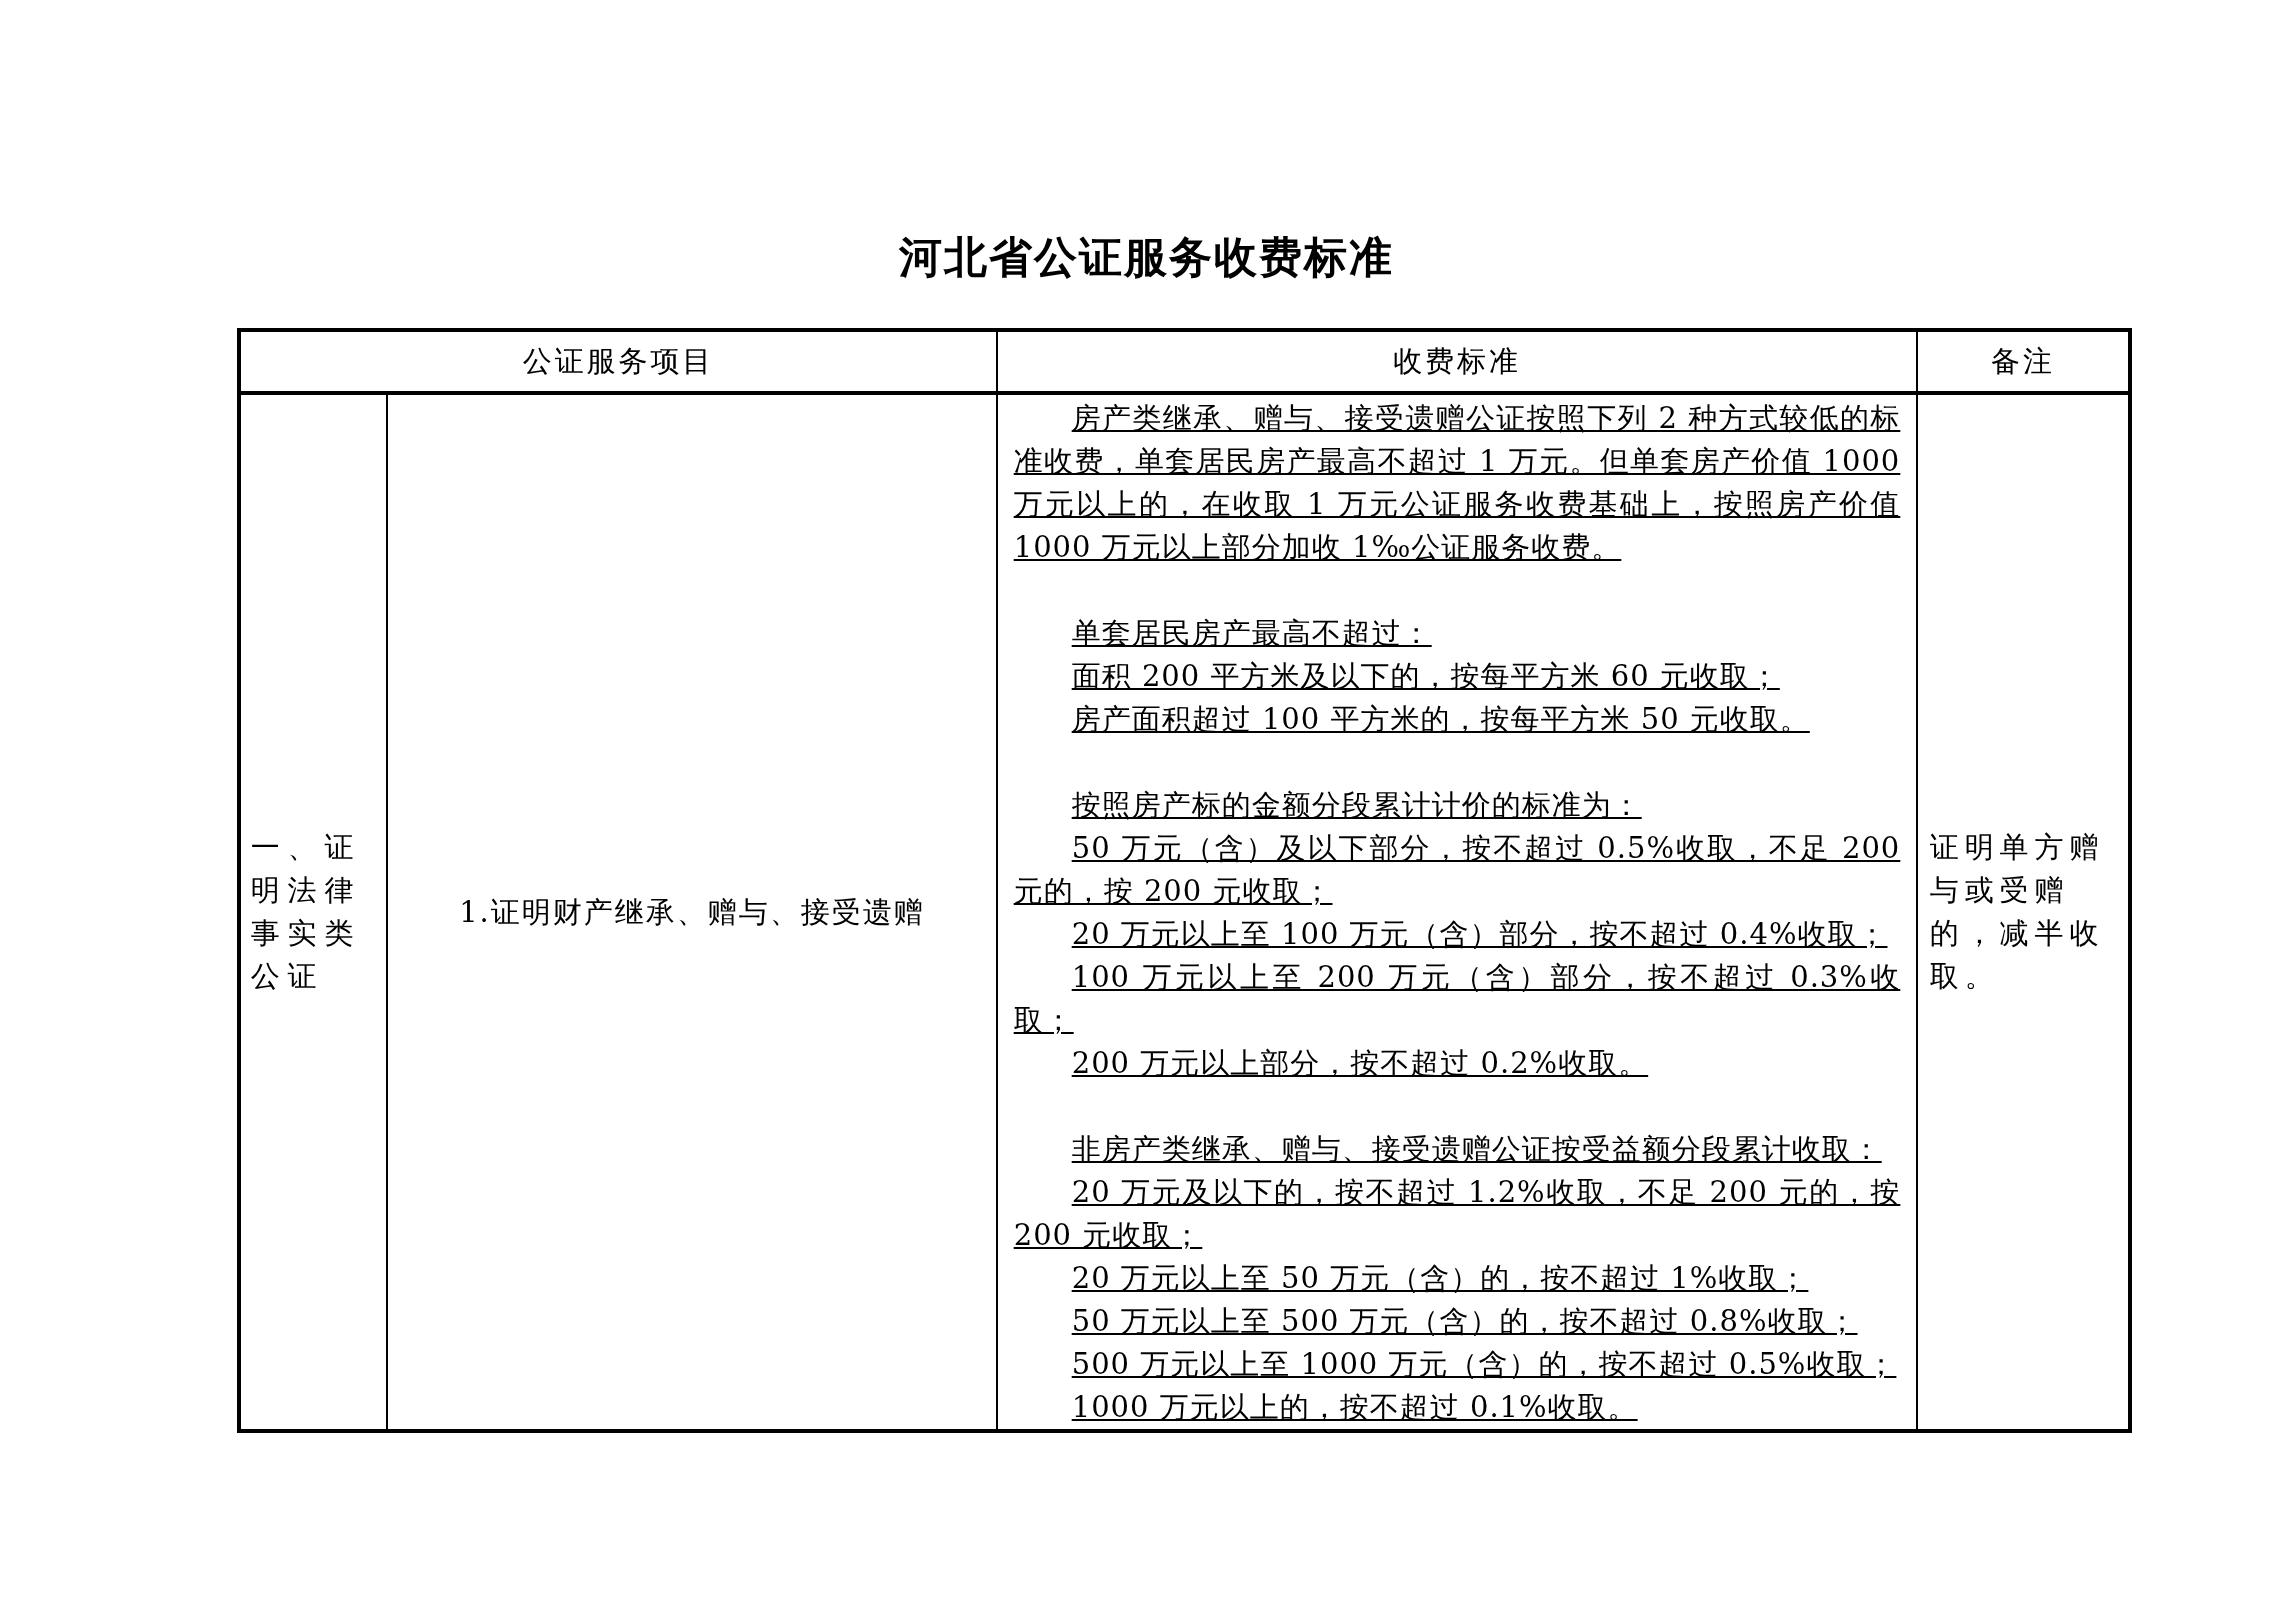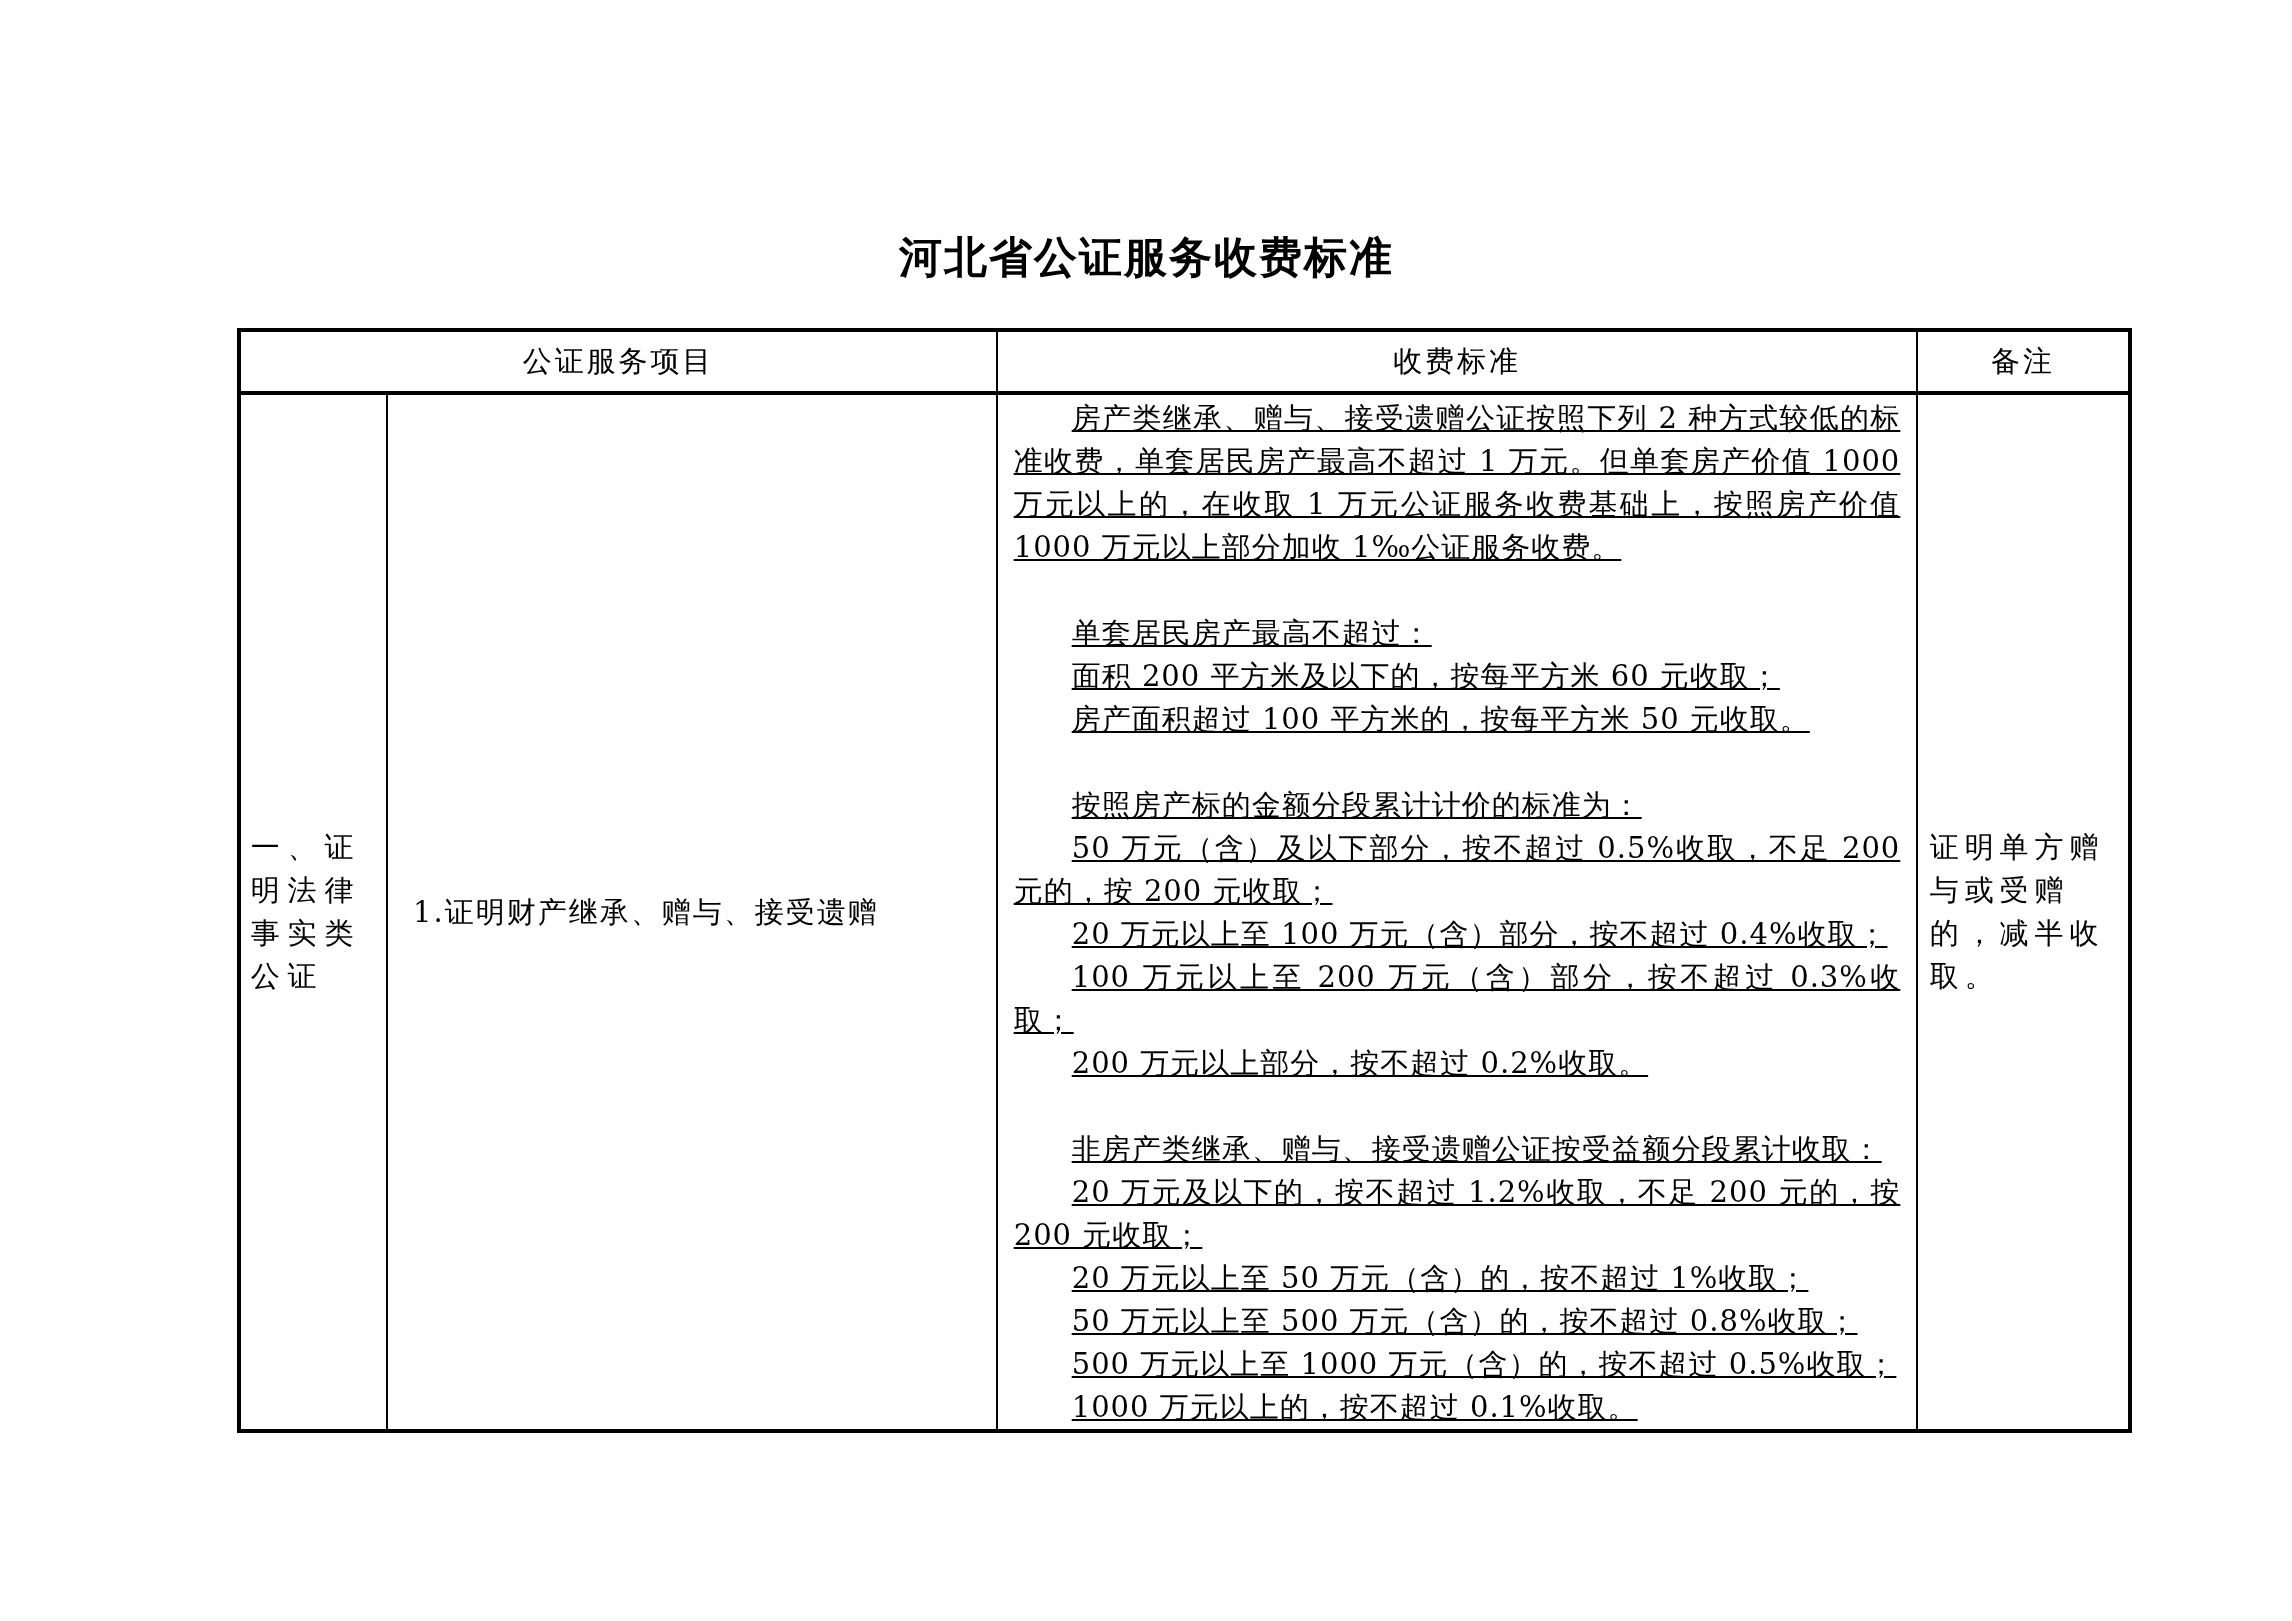--- a/index.html
+++ b/index.html
@@ -55,20 +55,21 @@
       vertical-align: middle;
       padding: 0 9.8px !important;
       line-height: 43px;
       letter-spacing: 7.8px;
     }
     .item-cell {
       vertical-align: middle;
       padding: 0 25px !important;
       line-height: 43px;
       letter-spacing: 2px;
+      text-align: center;
     }
     .fee-cell {
       vertical-align: top;
       padding: 2px 15.7px 0 15.7px !important;
       line-height: 43px;
       text-align: justify;
       letter-spacing: 1px;
       text-decoration: underline;
     }
     .fee-cell p {

